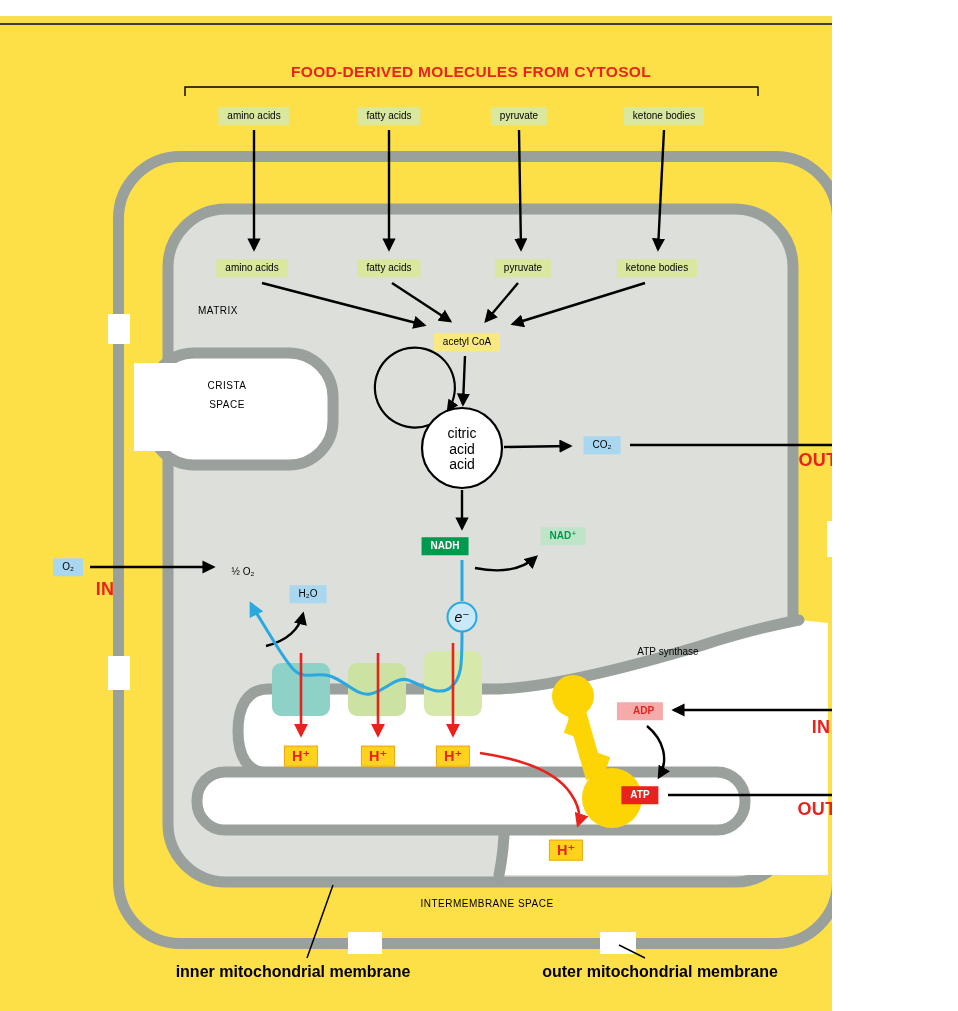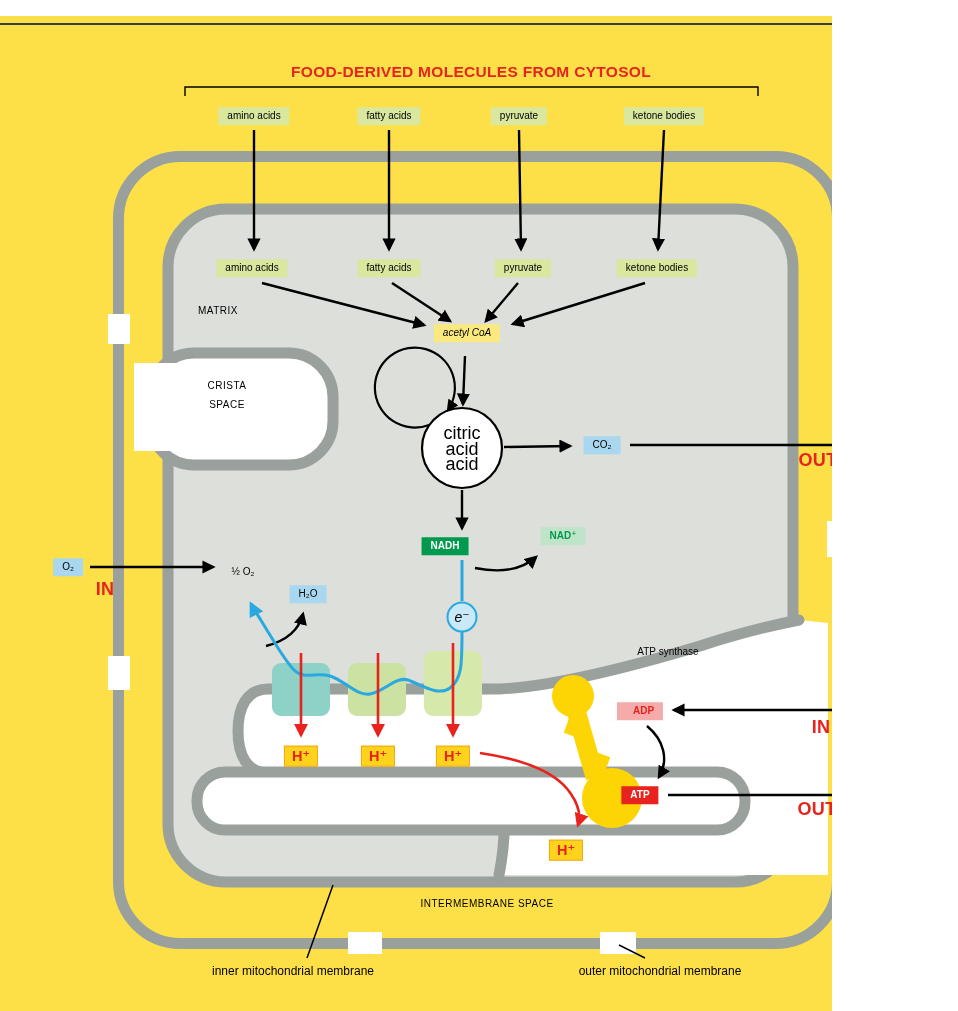--- a/index.html
+++ b/index.html
@@ -12,25 +12,25 @@
   .y{background:#fae97e;}
   .bl{background:#a9d7f0;}
   .nadh{background:#009a4e;color:#fff;font-weight:bold;}
   .nad{background:#bfe4c9;color:#009a4e;font-weight:bold;}
   .hp{background:#ffd21c;color:#e8231e;font-weight:bold;border:1.5px solid #eda821;padding:1px 7px;font-size:14.5px;}
   .adp{background:#f5abaa;color:#e8231e;font-weight:bold;padding-left:16px;}
   .atp{background:#e8231e;color:#fff;font-weight:bold;}
   .rd{color:#e8231e;font-weight:bold;font-size:18px;letter-spacing:.3px;}
   .caps{letter-spacing:.5px;}
   .ttl{color:#e8231e;font-weight:bold;font-size:15.5px;letter-spacing:.3px;}
-  .cycle{font-size:18px;line-height:15.5px;text-align:center;}
+  .cycle{font-size:14px;line-height:15.5px;text-align:center;}
   .twoline{text-align:center;line-height:19px;letter-spacing:.5px;}
   .el{width:27px;height:27px;border-radius:50%;background:#c9e9f8;border:2px solid #2aa9e0;
       font-style:italic;display:flex;align-items:center;justify-content:center;font-size:14px;padding:0;}
-  .bottom{font-size:12px;}
+  .bottom{font-size:16px;font-weight:bold;}
   .left-align{transform:translate(0,-50%);}
 </style>
 </head>
 <body>
 
 <div class="stage">
 
 <svg width="958" height="1011" viewBox="0 0 958 1011">
   <defs>
     <marker id="mB" viewBox="0 0 10 10" refX="8" refY="5" markerWidth="5.5" markerHeight="5.5" orient="auto-start-reverse">
@@ -133,21 +133,21 @@
 
 <div class="lab caps left-align" style="left:198px;top:295px;">MATRIX</div>
 <div class="lab twoline" style="left:227px;top:379px;">
   <div>CRISTA</div>
   <div>SPACE</div>
 </div>
 <div class="lab caps" style="left:487px;top:888px;">INTERMEMBRANE SPACE</div>
 <div class="lab bottom" style="left:293px;top:956px;">inner mitochondrial membrane</div>
 <div class="lab bottom" style="left:660px;top:956px;">outer mitochondrial membrane</div>
 
-<div class="lab bx y" style="left:467px;top:317px;font-style:italic;">acetyl CoA</div>
+<div class="lab bx y" style="left:467px;top:326px;">acetyl CoA</div>
 <div class="lab cycle" style="left:462px;top:433px;">
   <div>citric</div>
   <div>acid</div>
   <div>acid</div>
 </div>
 <div class="lab bx nadh" style="left:445px;top:530px;">NADH</div>
 <div class="lab bx nad" style="left:563px;top:520px;">NAD⁺</div>
 <div class="lab el" style="left:462px;top:601px;">e⁻</div>
 <div class="lab" style="left:668px;top:636px;">ATP synthase</div>
 

